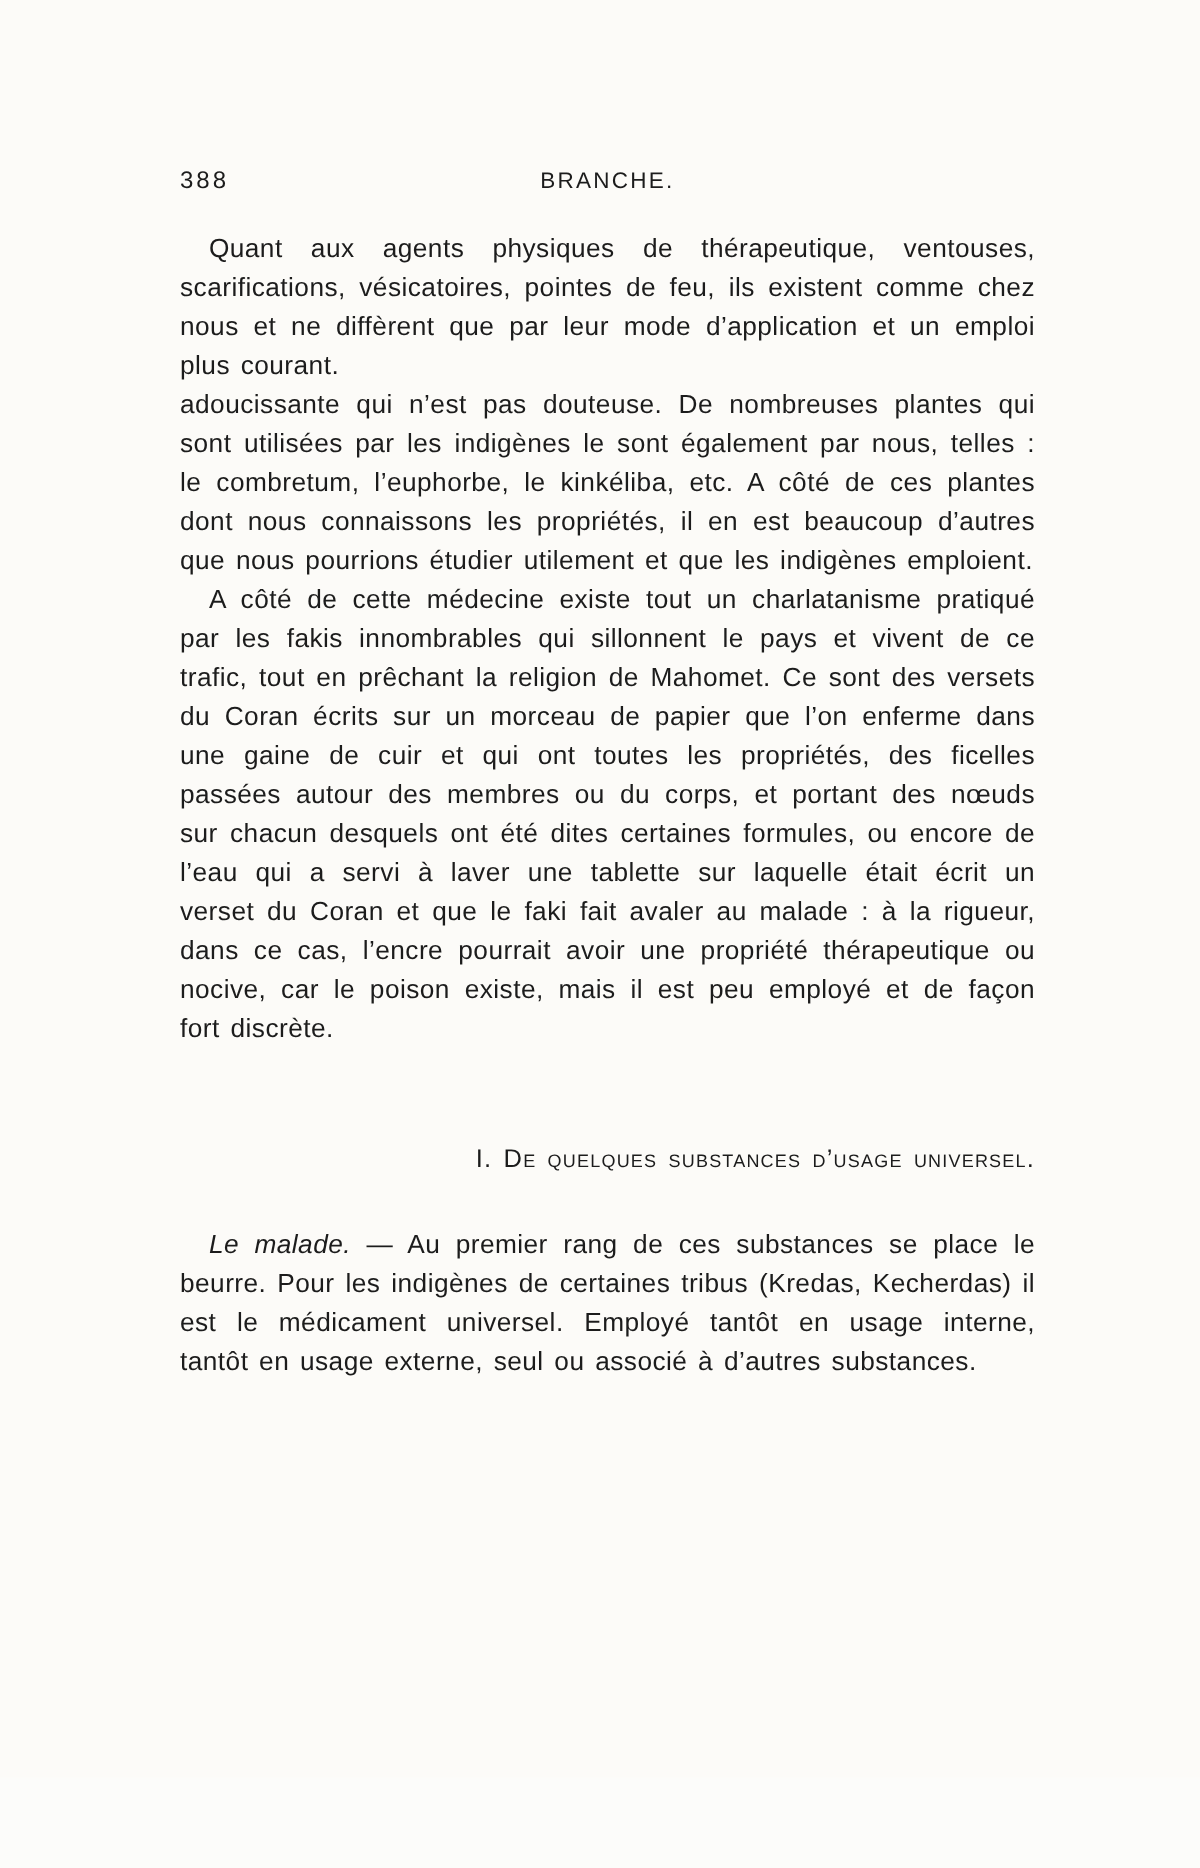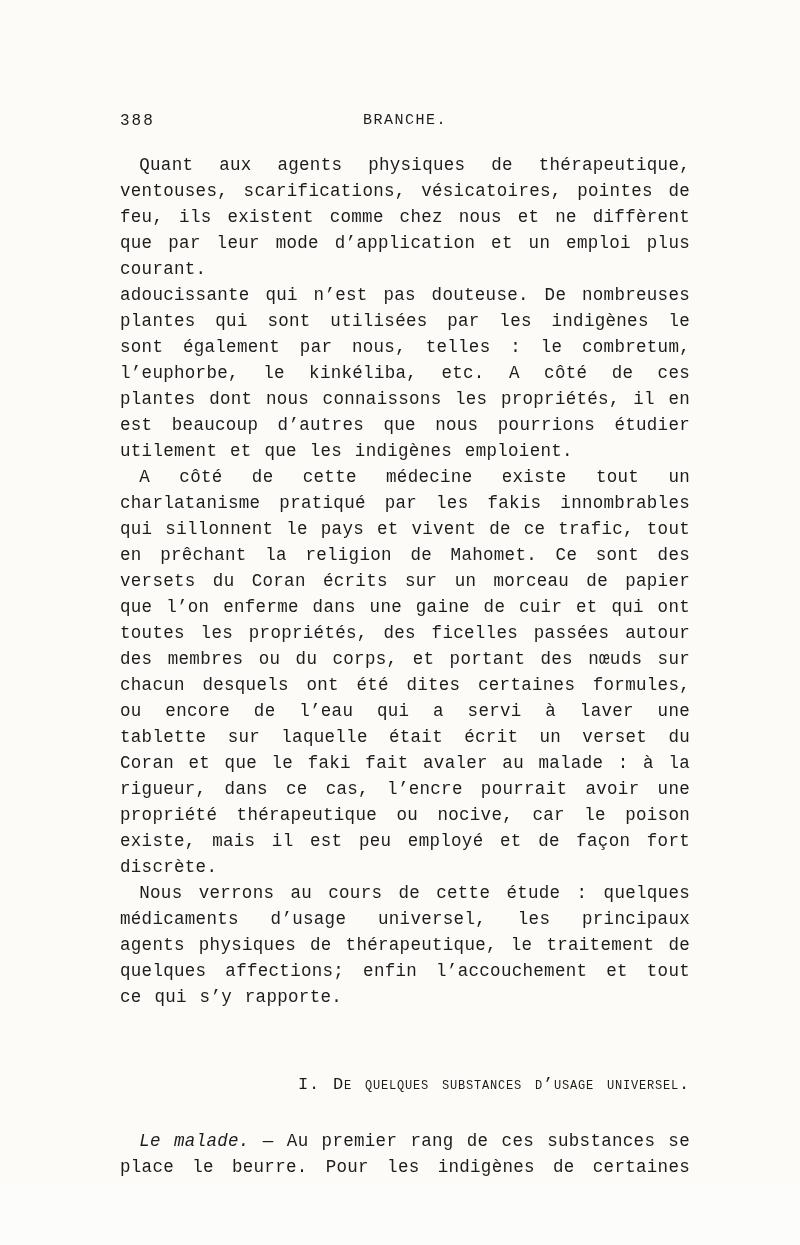--- a/index.html
+++ b/index.html
@@ -7,21 +7,21 @@
     padding: 0;
     background: #fcfcfa;
   }
   .page {
     position: relative;
     width: 800px;
     height: 1185px;
     background: #fcfbf8;
     box-sizing: border-box;
     padding: 112px 110px 40px 120px;
-    font-family: Liberation Mono, monospace;
+    font-family: Liberation Sans, sans-serif;
     color: #1c1c1c;
     overflow: hidden;
   }
   .running-head {
     position: relative;
     height: 24px;
     margin-bottom: 16px;
   }
   .page-number {
     position: absolute;
@@ -69,19 +69,18 @@
 <div class="page">
   <header class="running-head">
     <span class="page-number">388</span>
     <span class="header-title">BRANCHE.</span>
   </header>
 
   <main class="text-block">
     <p class="para">Quant aux agents physiques de thérapeutique, ventouses, scarifications, vésicatoires, pointes de feu, ils existent comme chez nous et ne diffèrent que par leur mode d’application et un emploi plus courant.</p>
     <p class="para no-indent">adoucissante qui n’est pas douteuse. De nombreuses plantes qui sont utilisées par les indigènes le sont également par nous, telles : le combretum, l’euphorbe, le kinkéliba, etc. A côté de ces plantes dont nous connaissons les propriétés, il en est beaucoup d’autres que nous pourrions étudier utilement et que les indigènes emploient.</p>
     <p class="para">A côté de cette médecine existe tout un charlatanisme pratiqué par les fakis innombrables qui sillonnent le pays et vivent de ce trafic, tout en prêchant la religion de Mahomet. Ce sont des versets du Coran écrits sur un morceau de papier que l’on enferme dans une gaine de cuir et qui ont toutes les propriétés, des ficelles passées autour des membres ou du corps, et portant des nœuds sur chacun desquels ont été dites certaines formules, ou encore de l’eau qui a servi à laver une tablette sur laquelle était écrit un verset du Coran et que le faki fait avaler au malade : à la rigueur, dans ce cas, l’encre pourrait avoir une propriété thérapeutique ou nocive, car le poison existe, mais il est peu employé et de façon fort discrète.</p>
-    <p class="para">Nous verrons au cours de cette étude : quelques médicaments d’usage universel, les principaux agents physiques de thérapeutique, le traitement de quelques affections; enfin l’accouchement et tout ce qui s’y rapporte.</p>
 
     <h2 class="section-heading">I. De quelques substances d’usage universel.</h2>
 
     <p class="para final"><em>Le malade.</em><span> — Au premier rang de ces substances se place le beurre. Pour les indigènes de certaines tribus (Kredas, Kecherdas) il est le médicament universel. Employé tantôt en usage interne, tantôt en usage externe, seul ou associé à d’autres substances.</span></p>
   </main>
 </div>
 
 </body></html>

